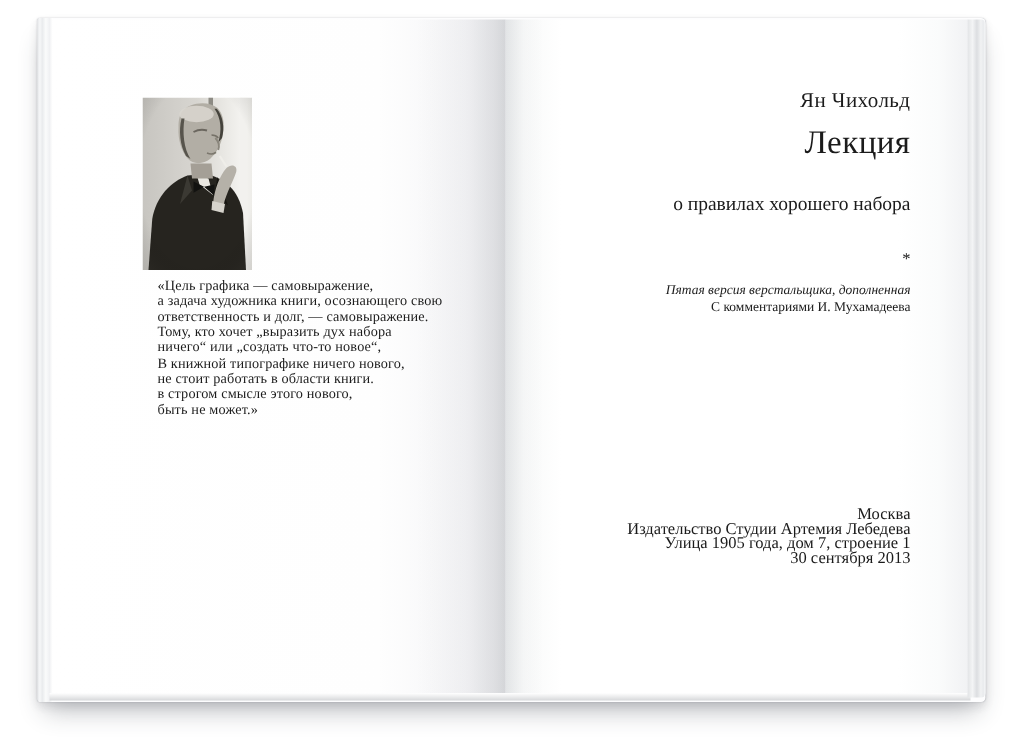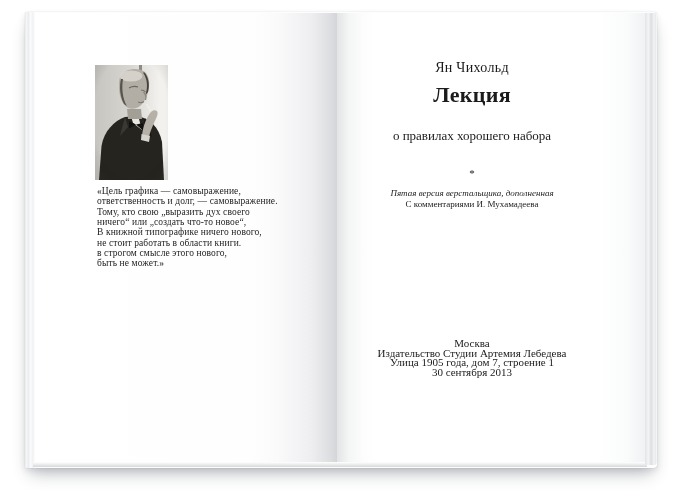--- a/index.html
+++ b/index.html
@@ -63,36 +63,36 @@
     width: 614px; height: 5px;
     background: linear-gradient(#ffffff 0%, #e9eaeb 55%, #d6d8da 100%);
   }
   
   .photo {
     position: absolute; left: 70px; top: 53px;
     width: 73px; height: 115px;
     line-height: 0;
   }
   .quote {
-    position: absolute; left: 72px; top: 174px;
+    position: absolute; left: 80px; top: 174px;
     width: 230px;
     font-size: 9.5px; line-height: 10.35px;
     color: #1c1c1c;
     letter-spacing: 0.1px;
     white-space: nowrap;
   }
   
   .right-col {
     position: absolute; left: 312px; top: 0;
     width: 270px; height: 456px;
-    text-align: center;
+    text-align: right;
     color: #1b1b1b;
   }
   .author   { position: absolute; top: 48px;  width: 100%; font-size: 14px; letter-spacing: 0.3px; }
-  .title    { position: absolute; top: 70px;  width: 100%; font-size: 22px; letter-spacing: 0.3px; font-weight: bold; }
+  .title    { position: absolute; top: 70px;  width: 100%; font-size: 22px; letter-spacing: 0.3px; }
   .subtitle { position: absolute; top: 116px; width: 100%; font-size: 13px; }
   .divider  { position: absolute; top: 155px; width: 100%; font-size: 11px; }
   .edition  { position: absolute; top: 176px; width: 100%; font-size: 9px; line-height: 10.6px; }
   .edition .it { font-style: italic; }
   .imprint  { position: absolute; top: 327px; width: 100%; font-size: 11px; line-height: 9.7px; }
   
   .gutter-left {
     position: absolute; left: 252px; top: 1px;
     width: 60px; height: 450px; pointer-events: none;
     background: linear-gradient(90deg,
@@ -163,22 +163,23 @@
 
         <path d="M94 142 C96 122 103 104 112 94 C118 88 127 90 125 99 C121 112 112 126 108 144 Z" fill="#b5b1a8"></path>
         <path d="M93 138 L110 142 L108 154 L92 150 Z" fill="#d6d3cc"></path>
         <line x1="112" y1="92" x2="103" y2="78" stroke="#efeee9" stroke-width="3"></line>
         <rect width="146" height="230" fill="url(#vg)"></rect>
       </svg>
     </div>
 
     <div class="quote">
       <div>«Цель графика — самовыражение,</div>
+      <div>а задача художника книги, осознающего свою</div>
       <div>ответственность и долг, — самовыражение.</div>
-      <div>Тому, кто свою „выразить дух своего</div>
+      <div>Тому, кто хочет „выразить дух набора</div>
       <div>ничего“ или „создать что-то новое“,</div>
       <div>В книжной типографике ничего нового,</div>
       <div>не стоит работать в области книги.</div>
       <div>в строгом смысле этого нового,</div>
       <div>быть не может.»</div>
     </div>
 
     <div class="right-col">
       <div class="author">Ян Чихольд</div>
       <div class="title">Лекция</div>

